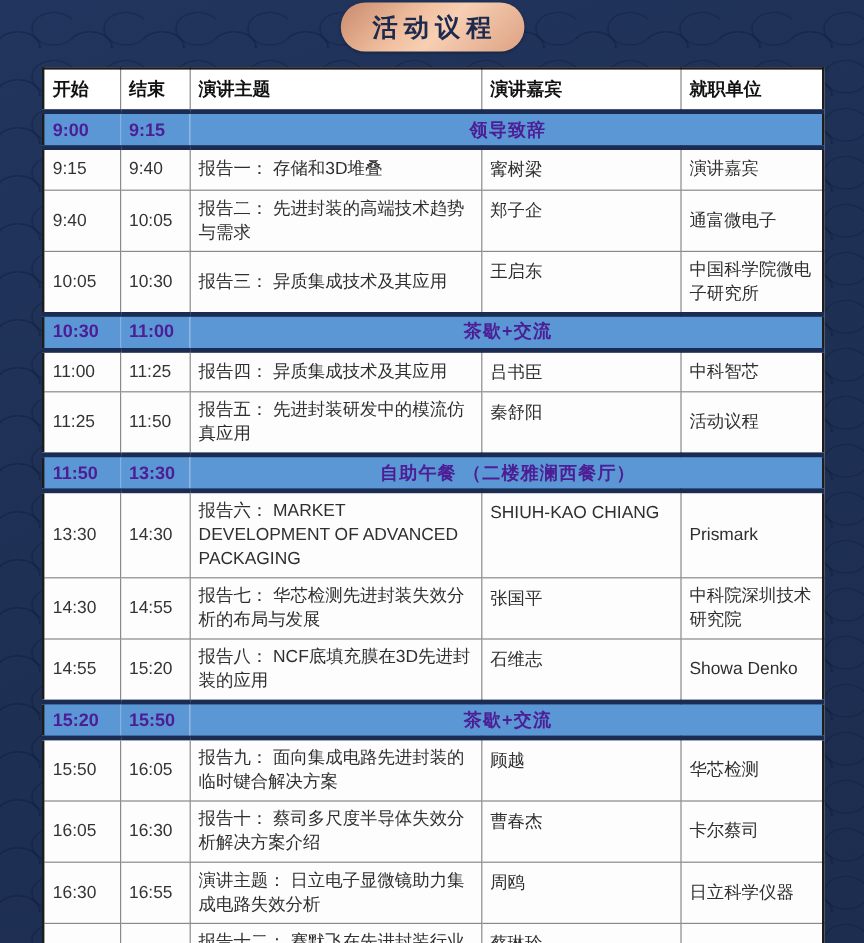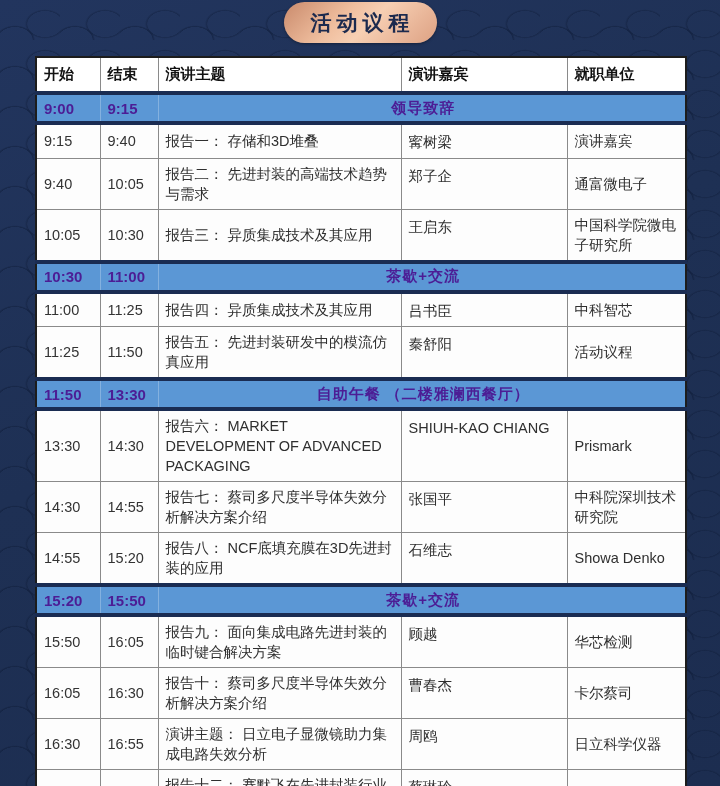--- a/index.html
+++ b/index.html
@@ -129,21 +129,21 @@
         <tr class="talk two">
           <td class="cell-time">13:30</td>
           <td class="cell-time">14:30</td>
           <td class="cell-topic">报告六： MARKET DEVELOPMENT OF ADVANCED PACKAGING</td>
           <td class="cell-speaker">SHIUH-KAO CHIANG</td>
           <td class="cell-org">Prismark</td>
         </tr>
         <tr class="talk two">
           <td class="cell-time">14:30</td>
           <td class="cell-time">14:55</td>
-          <td class="cell-topic">报告七： 蔡司多尺度半导体失效分析解决方案介绍</td>
+          <td class="cell-topic">报告七： 华芯检测先进封装失效分析的布局与发展</td>
           <td class="cell-speaker">张国平</td>
           <td class="cell-org">中科院深圳技术研究院</td>
         </tr>
         <tr class="talk two">
           <td class="cell-time">14:55</td>
           <td class="cell-time">15:20</td>
           <td class="cell-topic">报告八： NCF底填充膜在3D先进封装的应用</td>
           <td class="cell-speaker">石维志</td>
           <td class="cell-org">Showa Denko</td>
         </tr>

